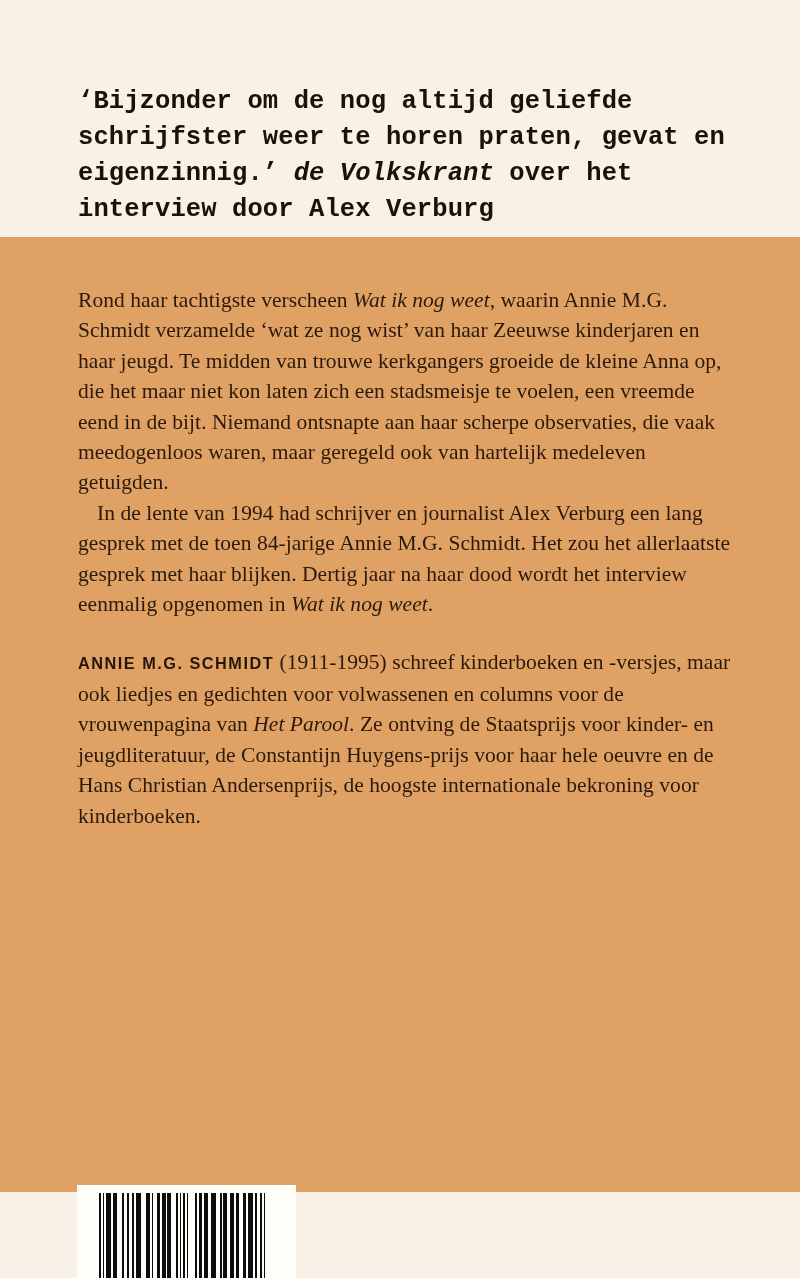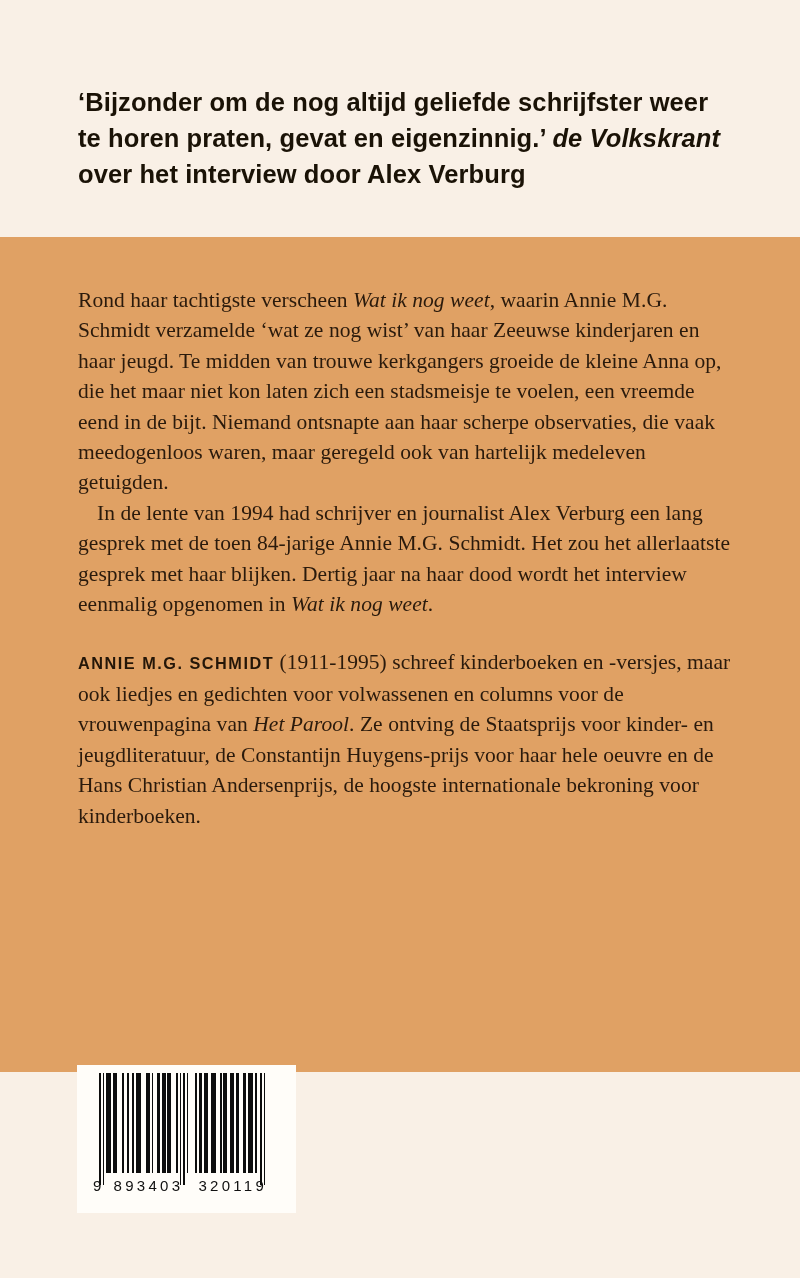--- a/index.html
+++ b/index.html
@@ -24,39 +24,39 @@
   }
 
   
   .quote-band {
     height: 237px;
     background: #f9f0e6;
     box-sizing: border-box;
     padding: 84px 70px 0 78px;
   }
   .press-quote {
-    font-family: Liberation Sans, sans-serif;
+    font-family: Liberation Mono, monospace;
     font-weight: bold;
     font-size: 25.5px;
     line-height: 36px;
     letter-spacing: 0.1px;
     color: #1a1206;
     margin: 0;
   }
   .press-quote .src {
     font-style: italic;
     font-weight: bold;
   }
 
   
   .orange-panel {
     background: #e0a164;
     box-sizing: border-box;
     padding: 48px 64px 40px 78px;
-    height: 835px;
+    height: 955px;
   }
 
   .blurb {
     font-family: "Liberation Serif", serif;
     font-size: 21.5px;
     line-height: 30.4px;
     color: #2a1a0c;
     margin: 0;
     letter-spacing: 0.05px;
   }

